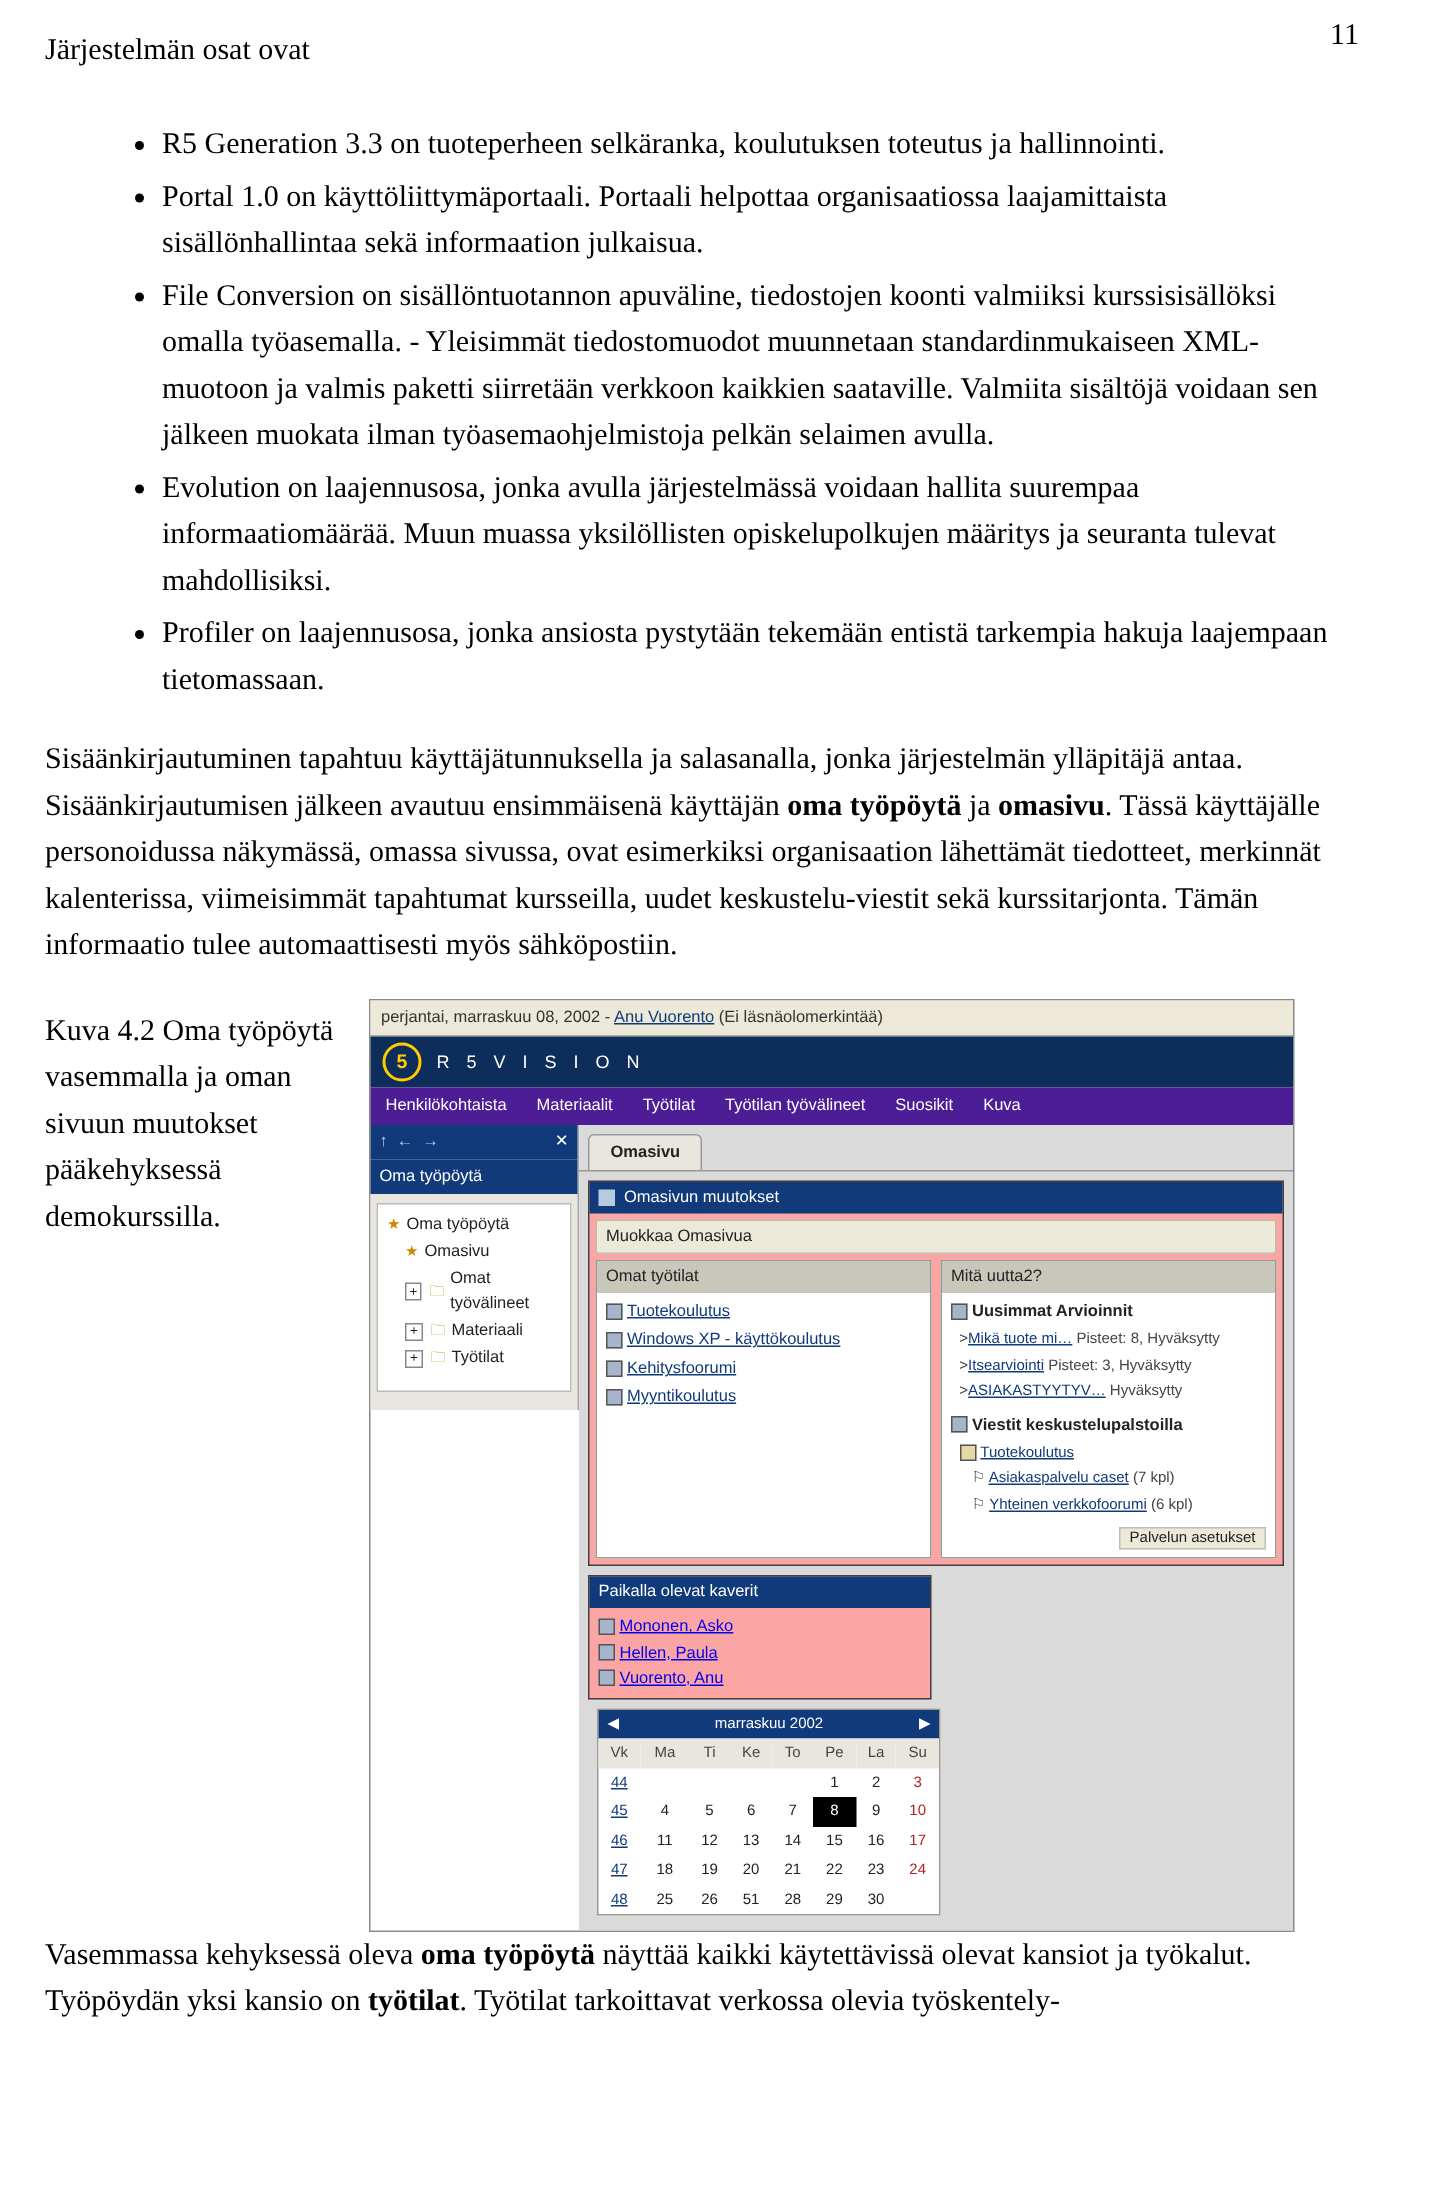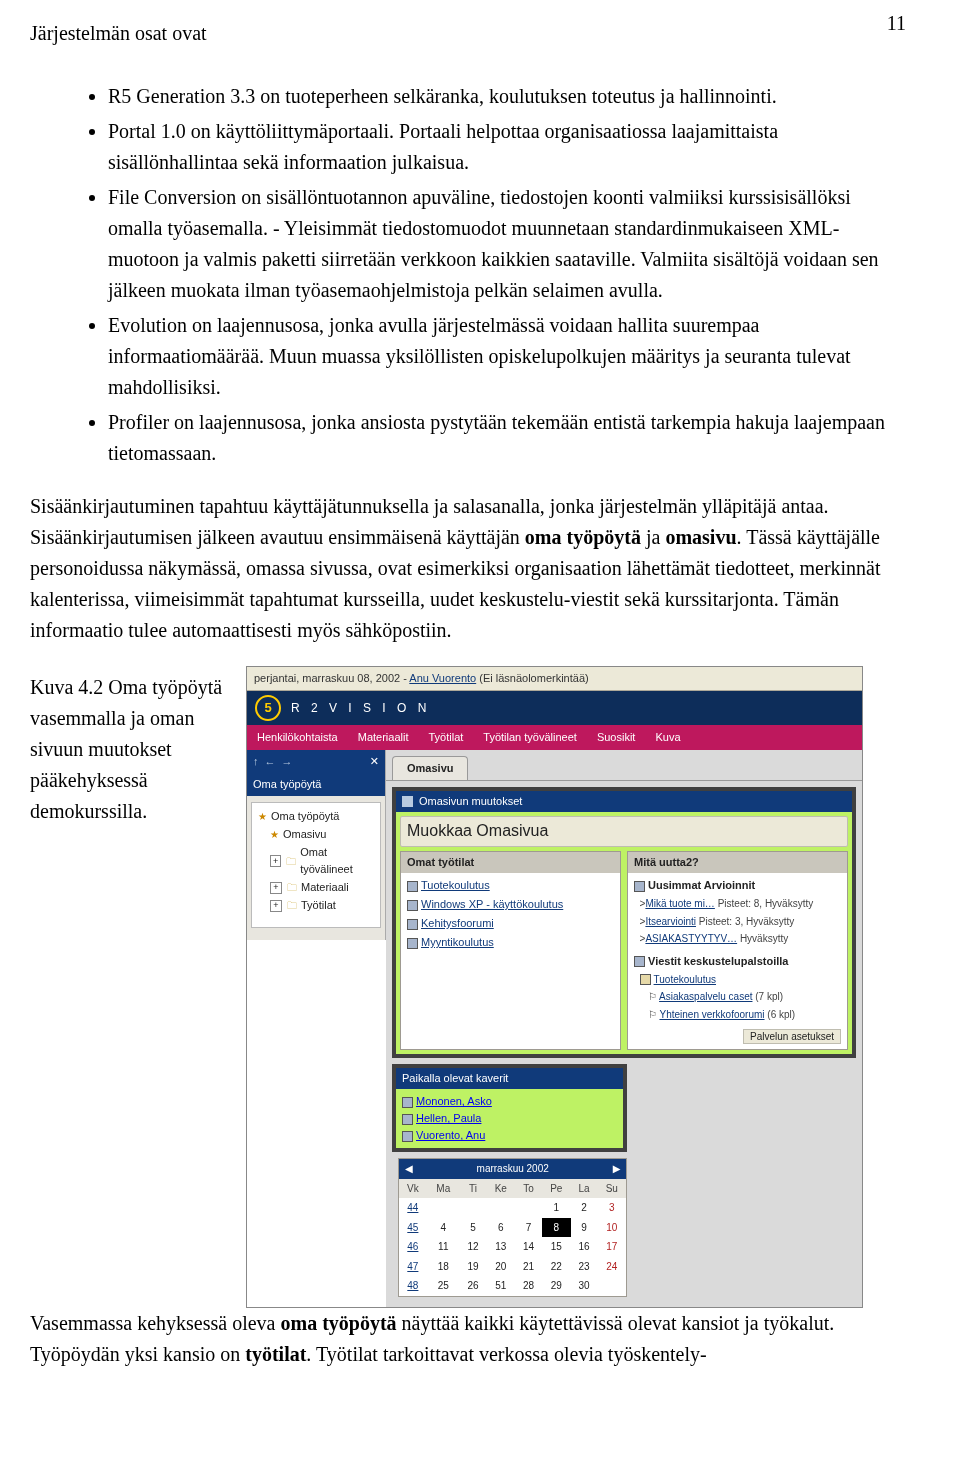--- a/index.html
+++ b/index.html
@@ -10,44 +10,44 @@
   ul.bul li{margin:0 0 4px 0}
   p.body{margin:0 0 18px 0}
   .caption{width:200px;float:left;margin:6px 16px 0 0;font-size:20px;line-height:1.55}
   .shot-wrap{float:left}
   .shot{width:615px;border:1px solid #888;background:#fff;display:flex;flex-direction:column;font-family:Verdana,Arial,sans-serif;font-size:11px;color:#222}
   .datebar{background:#ece9d8;border-bottom:1px solid #aca899;padding:3px 7px;color:#333;font-size:11px}
   .datebar a{color:#103a7a;}
   .brand{background:#0d2d5a;color:#fff;display:flex;align-items:center;padding:4px 8px}
   .brand .logo{width:22px;height:22px;border:2px solid #fc0;border-radius:50%;display:flex;align-items:center;justify-content:center;color:#fc0;font-weight:700;font-size:13px;margin-right:10px}
   .brand .prod{letter-spacing:4px;font-size:12px}
-  .menubar{background:#be185d;display:flex}
+  .menubar{background:#4c1d95;display:flex}
   .menubar div{padding:4px 10px;color:#fff;font-size:11px;cursor:pointer}
   .body3{display:flex;align-items:flex-start}
   .navcol{width:138px;background:#e8e6df;border-right:1px solid #aaa;padding-bottom:12px}
   .navhead{background:#103a7a;color:#fff;padding:3px 6px;font-size:11px;display:flex;justify-content:space-between}
   .navhead .mini{display:flex;gap:6px;color:#b8cae0}
   .tree{padding:4px 4px 2px 4px;background:#fff;border:1px solid #bbb;margin:6px 4px 0 4px;min-height:118px}
   .tree .r{display:flex;align-items:center;margin:1px 0;padding-left:2px}
   .tree .ind{padding-left:14px}
   .tree .g{width:10px;height:10px;border:1px solid #888;display:flex;align-items:center;justify-content:center;font-size:9px;line-height:9px;margin-right:5px;background:#fff}
   .tree .ico{font-size:10px;margin-right:4px}
   .tree .star{color:#c80}
   .tree .folder{color:#c7a22e}
   .tabstrip{display:flex;align-items:flex-end;border-bottom:1px solid #999;padding:6px 0 0 6px;background:#dadada}
   .tabstrip .tab{background:#e8e6df;border:1px solid #999;border-bottom:none;border-radius:4px 4px 0 0;padding:3px 14px;font-weight:700;font-size:11px}
   .rcontent{flex:1;background:#dadada;display:flex;flex-direction:column}
   .rbody{padding:6px 6px 4px 6px}
-  .sect{background:#bef264;border:4px solid #404040;margin-bottom:6px}
+  .sect{background:#fca5a5;border:1px solid #404040;margin-bottom:6px}
   .sect-h{background:#103a7a;color:#fff;padding:2px 6px;font-size:11px;display:flex;align-items:center}
   .sect-h .sq{width:11px;height:11px;background:#b8cae0;margin-right:6px}
-  .btnbar{background:#ece9d8;padding:2px 6px;border:1px solid #bfbdb0;border-radius:2px;font-size:16px;margin:4px}
+  .btnbar{background:#ece9d8;padding:2px 6px;border:1px solid #bfbdb0;border-radius:2px;font-size:11px;margin:4px}
   .cols{display:flex;gap:6px;padding:0 4px 4px 4px}
   .panel{flex:1;background:#fff;border:1px solid #9e9a91}
-  .panel-h{background:#c9c6bc;padding:2px 6px;font-weight:700;font-size:11px}
+  .panel-h{background:#c9c6bc;padding:2px 6px;font-weight:400;font-size:11px}
   .panel ul{list-style:none;margin:4px 0;padding:0 6px}
   .panel ul li{margin:2px 0}
   .panel ul li a{color:#103a7a;}
   .small{font-size:10px;color:#444}
   .chip{width:9px;height:9px;border:1px solid #555;background:#a7b5cc;display:inline-block;margin-right:3px;vertical-align:middle}
   .chip2{width:9px;height:9px;border:1px solid #555;background:#e6d9a8;display:inline-block;margin-right:3px;vertical-align:middle}
   .greybtn{background:#ece9d8;border:1px solid #bfbdb0;padding:1px 6px;font-size:10px}
   .cal{margin:0 6px 6px 6px;background:#fff;border:1px solid #9e9a91;font-size:10px}
   .cal-h{background:#103a7a;color:#fff;padding:2px 6px;display:flex;justify-content:space-between;align-items:center}
   .cal table{border-collapse:collapse;width:100%}
@@ -82,21 +82,21 @@
   <div style="margin-top:20px">
     <div class="caption">Kuva 4.2 Oma työpöytä vasemmalla ja oman sivuun muutokset pääkehyksessä demokurssilla.</div>
 
     <div class="shot-wrap">
       <div class="shot">
         <div class="datebar">
           <span>perjantai, marraskuu 08, 2002 - </span><a href="#">Anu Vuorento</a><span> (Ei läsnäolomerkintää)</span>
         </div>
         <div class="brand">
           <div class="logo">5</div>
-          <span class="prod">R 2   V I S I O N</span>
+          <span class="prod">R 5   V I S I O N</span>
         </div>
         <div class="menubar">
           <div>Henkilökohtaista</div>
           <div>Materiaalit</div>
           <div>Työtilat</div>
           <div>Työtilan työvälineet</div>
           <div>Suosikit</div>
           <div>Kuva</div>
         </div>
         <div class="body3">

